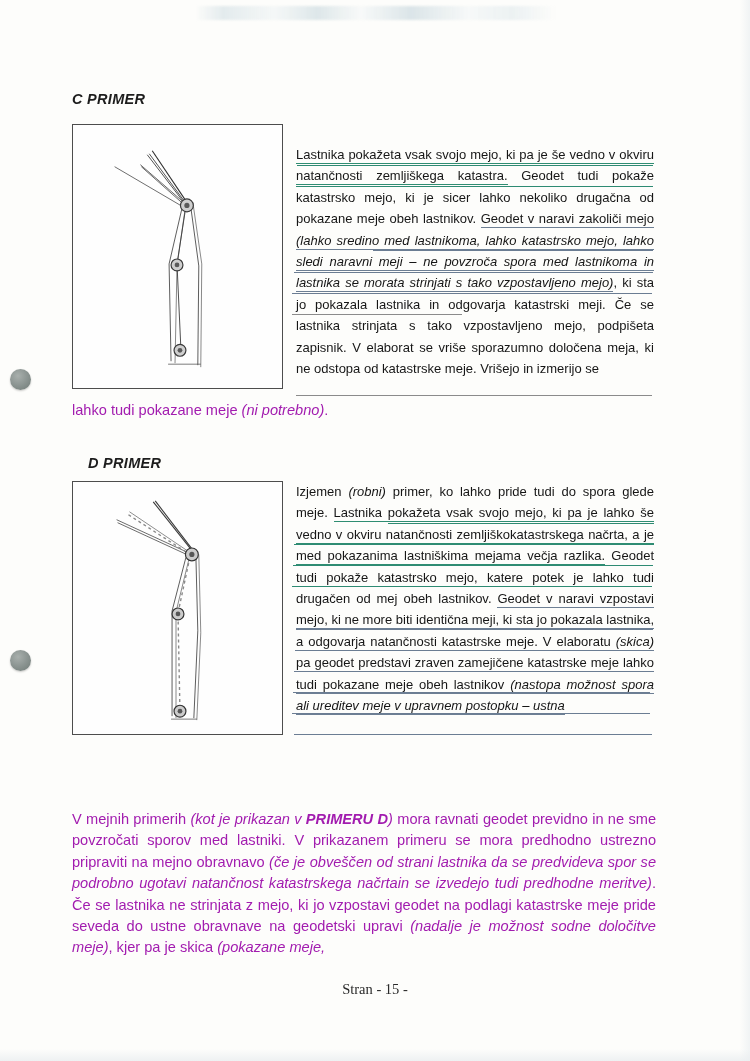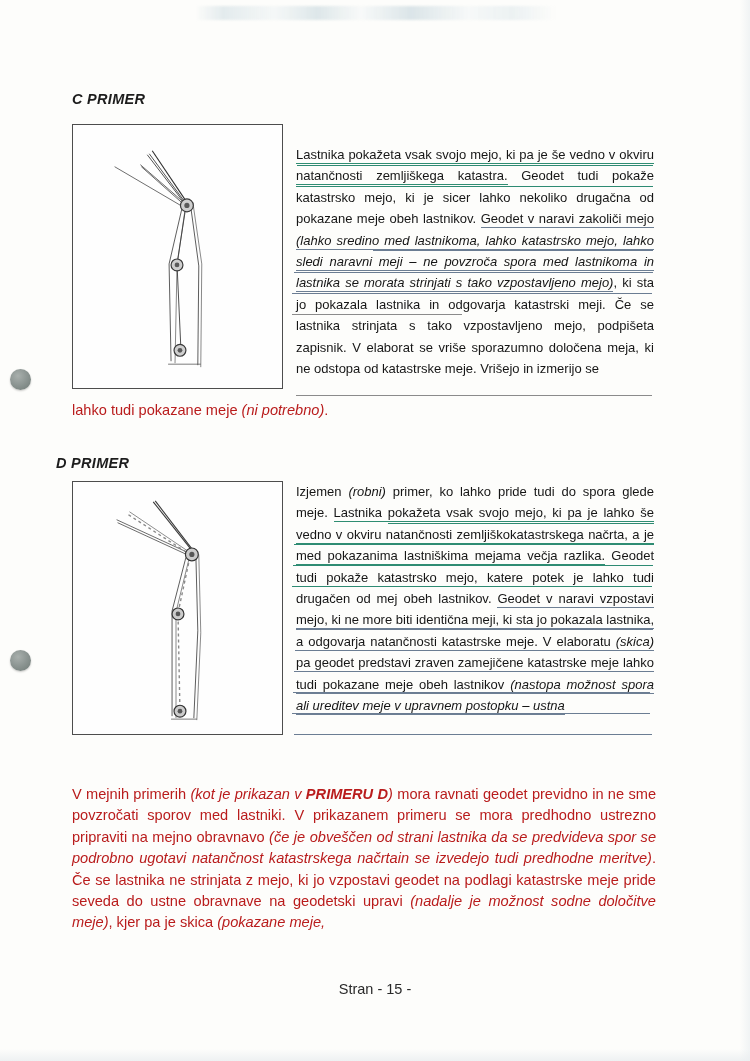--- a/index.html
+++ b/index.html
@@ -63,21 +63,21 @@
   
   .section-label {
     position: absolute;
     font-style: italic;
     font-weight: bold;
     font-size: 14.5px;
     letter-spacing: 0.3px;
     color: #1d1d1d;
   }
   #label-c { left: 72px; top: 91px; }
-  #label-d { left: 56px; top: 455px; }
+  #label-d { left: 88px; top: 455px; }
 
   
   .sketch-frame {
     position: absolute;
     border: 1.3px solid #4d4d4d;
     background: #fefefe;
     box-sizing: border-box;
     overflow: hidden;
   }
   #sketch-c { left: 72px; top: 124px; width: 211px; height: 265px; }
@@ -93,25 +93,25 @@
     color: #161616;
   }
   #text-c { left: 296px; top: 144px; width: 358px; }
   #text-d { left: 296px; top: 481px; width: 358px; }
 
   .full-text {
     position: absolute;
     font-size: 14.6px;
     line-height: 21.4px;
     text-align: justify;
-    color: #b91c1c;
+    color: #a21caf;
   }
   #tail-c { left: 72px; top: 400px; width: 582px; }
   #tail-d { left: 72px; top: 756px; width: 582px; }
-  #closing { left: 72px; top: 784px; width: 584px; }
+  #closing { left: 72px; top: 809px; width: 584px; }
 
   .it { font-style: italic; }
   .bd { font-weight: bold; }
 
   
   .u-green {
     box-shadow: inset 0 -1px 0 0 transparent;
     border-bottom: 1.4px solid #2f8d72;
     padding-bottom: 1px;
   }
@@ -131,20 +131,21 @@
   .rule.blue  { border-top-color: #6b7d93; border-top-width: 1.3px; }
   .rule.grey  { border-top-color: #8b8b8b; border-top-width: 1.2px; }
 
   .footer {
     position: absolute;
     left: 0; top: 981px;
     width: 750px;
     text-align: center;
     font-size: 14.5px;
     color: #2a2a2a;
+    font-family: Liberation Serif, serif;
   }
 </style>
 </head>
 <body>
 
 <div class="page">
 
   <div class="scan-top-smudge"></div>
   <div class="scan-right-edge"></div>
   <div class="scan-bottom-edge"></div>

